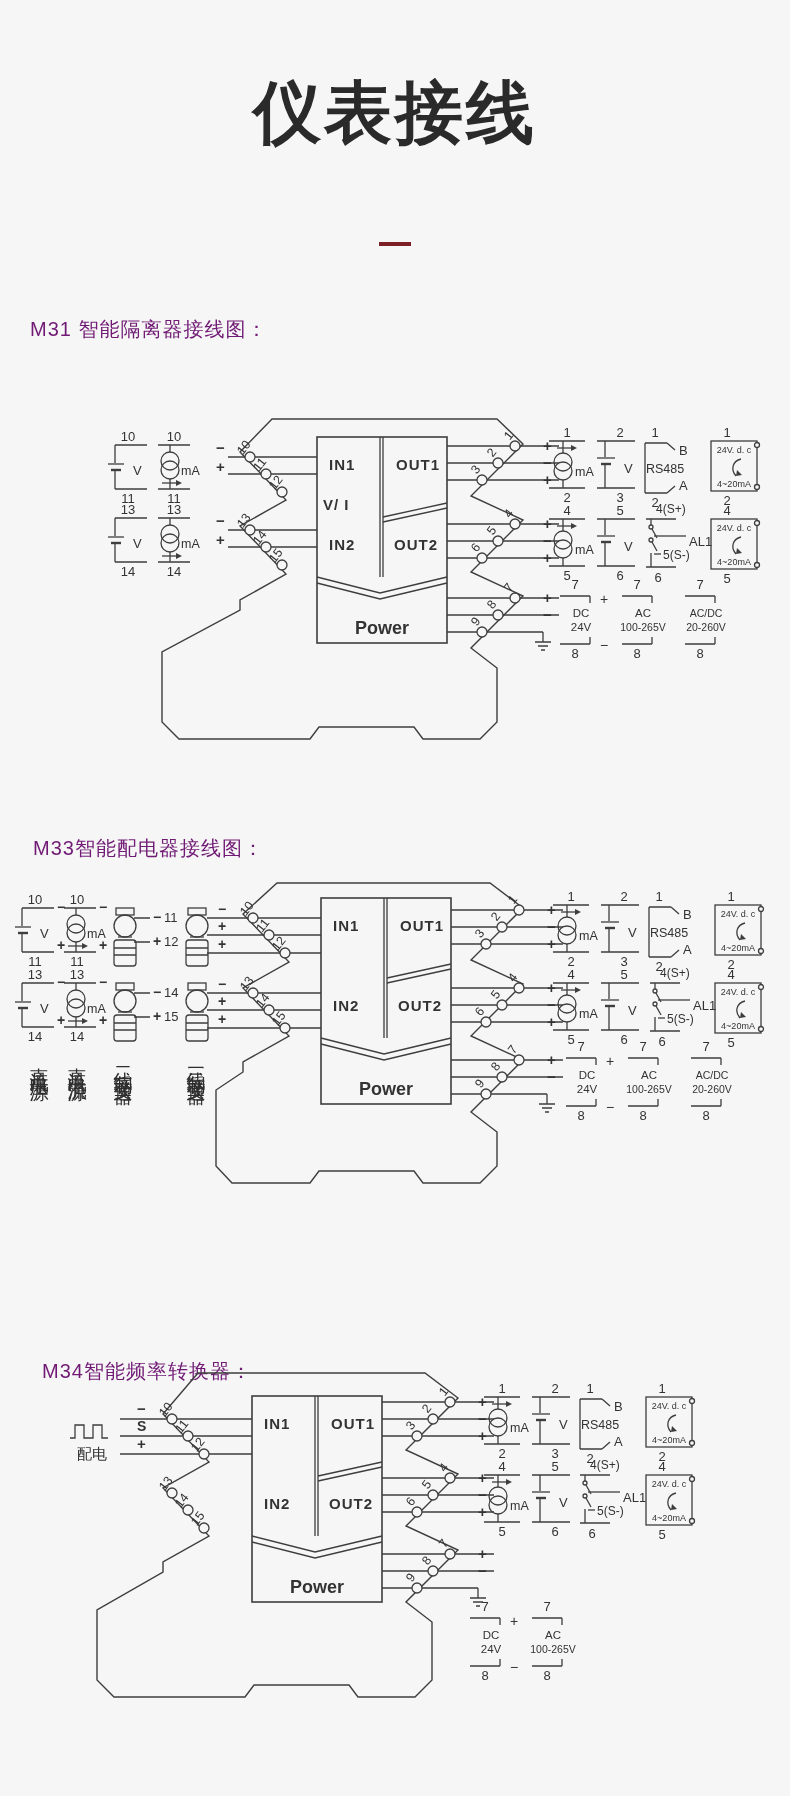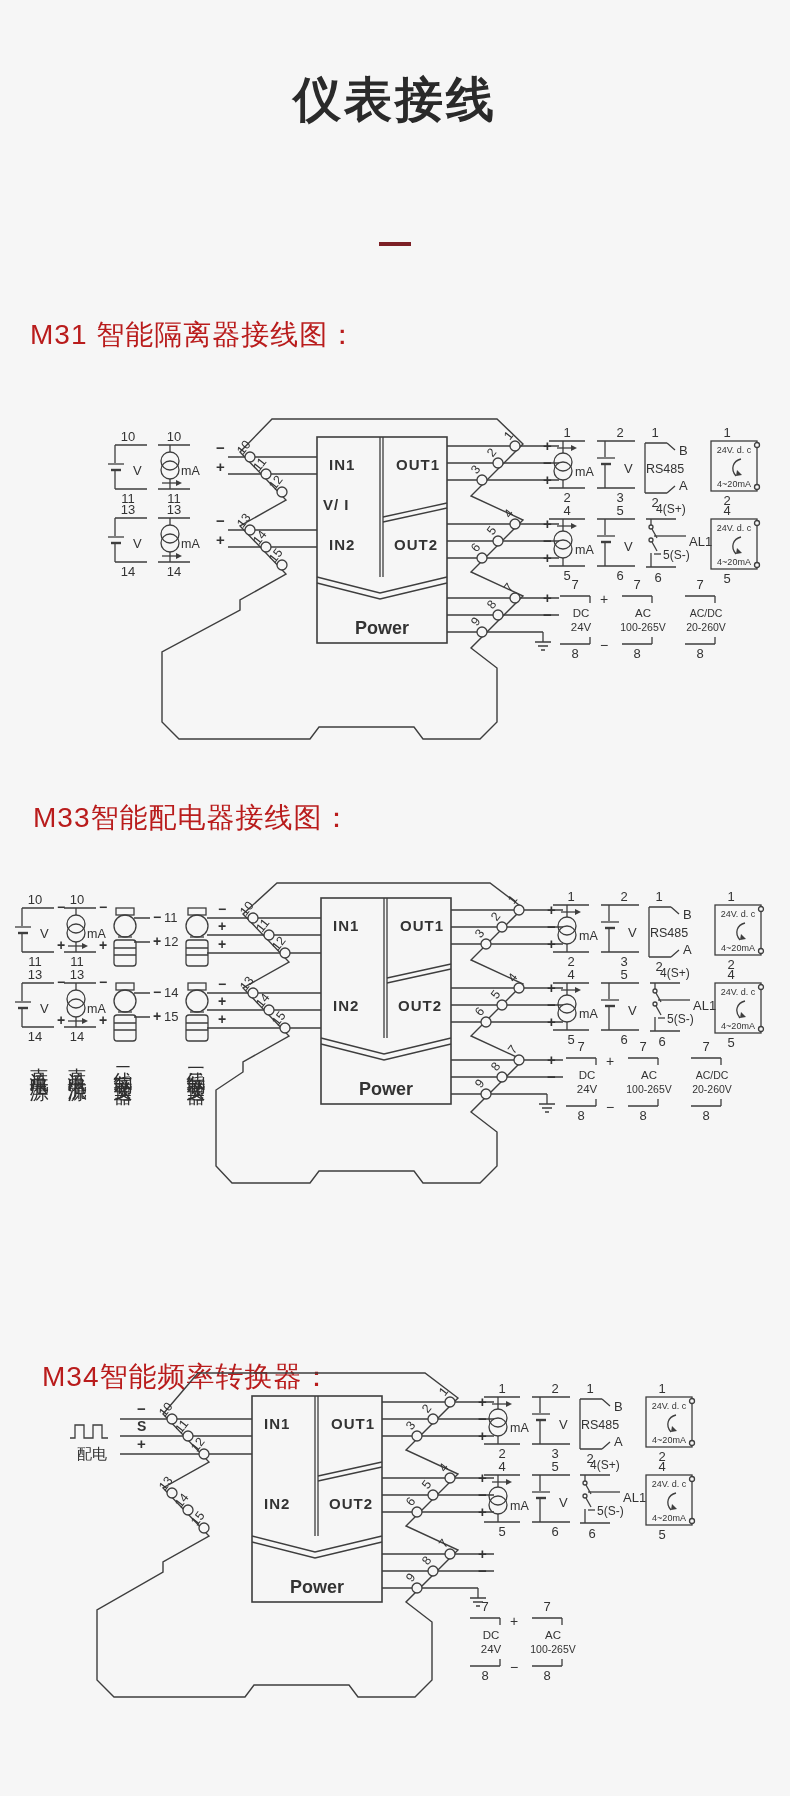--- a/index.html
+++ b/index.html
@@ -1,36 +1,36 @@
 <!DOCTYPE html>
 <html><head>
 <meta charset="utf-8">
 <style>
   html,body{margin:0;padding:0;}
   body{width:790px;height:1796px;position:relative;background:#f6f6f6;overflow:hidden;
        font-family:"Liberation Sans","DejaVu Sans",sans-serif;}
   h1.title{position:absolute;top:68px;left:0;width:790px;margin:0;text-align:center;
-       font-size:48px;font-weight:700;letter-spacing:3px;color:#2a2a2a;}
+       font-size:68px;font-weight:700;letter-spacing:3px;color:#2a2a2a;}
   .dash{position:absolute;top:242px;left:50%;margin-left:-16px;width:32px;height:4px;background:#7d2026;}
-  h2.sec{position:absolute;margin:0;font-size:28px;font-weight:400;color:#b91c1c;letter-spacing:1px;}
+  h2.sec{position:absolute;margin:0;font-size:20px;font-weight:400;color:#701a75;letter-spacing:1px;}
   svg.diag{position:absolute;left:0;}
   .ln{stroke:#3e3e3e;fill:none;stroke-width:1.3px;}
   .hz{stroke:#3e3e3e;fill:none;stroke-width:1.4px;}
   text.tl{fill:#333;stroke:none;}
   .vlabel{position:absolute;writing-mode:vertical-rl;text-orientation:upright;
        font-size:19px;letter-spacing:4px;color:#2e2e2e;line-height:22px;}
 </style>
 </head>
 <body>
 
 <h1 class="title">仪表接线</h1>
 <div class="dash"></div>
 
 <h2 class="sec" style="top:316px;left:30px">M31 智能隔离器接线图：</h2>
-<h2 class="sec" style="top:799px;left:33px">M33智能配电器接线图：</h2>
+<h2 class="sec" style="top:835px;left:33px">M33智能配电器接线图：</h2>
 <h2 class="sec" style="top:1358px;left:42px">M34智能频率转换器：</h2>
 
 <svg class="diag" style="top:410px" width="790" height="345" viewBox="0 410 790 345">
   <defs>
 
     <g id="d-vsrc" stroke="#3e3e3e" fill="none" stroke-width="1.3">
       <path d="M8,8 H40 M8,8 V26 M8,34 V52 M8,52 H40"></path>
       <path d="M1,27 H17"></path>
         <path d="M4,33 H14" stroke-width="2.4"></path>
       <text x="26" y="38" font-size="13" fill="#333" stroke="none">V</text>

